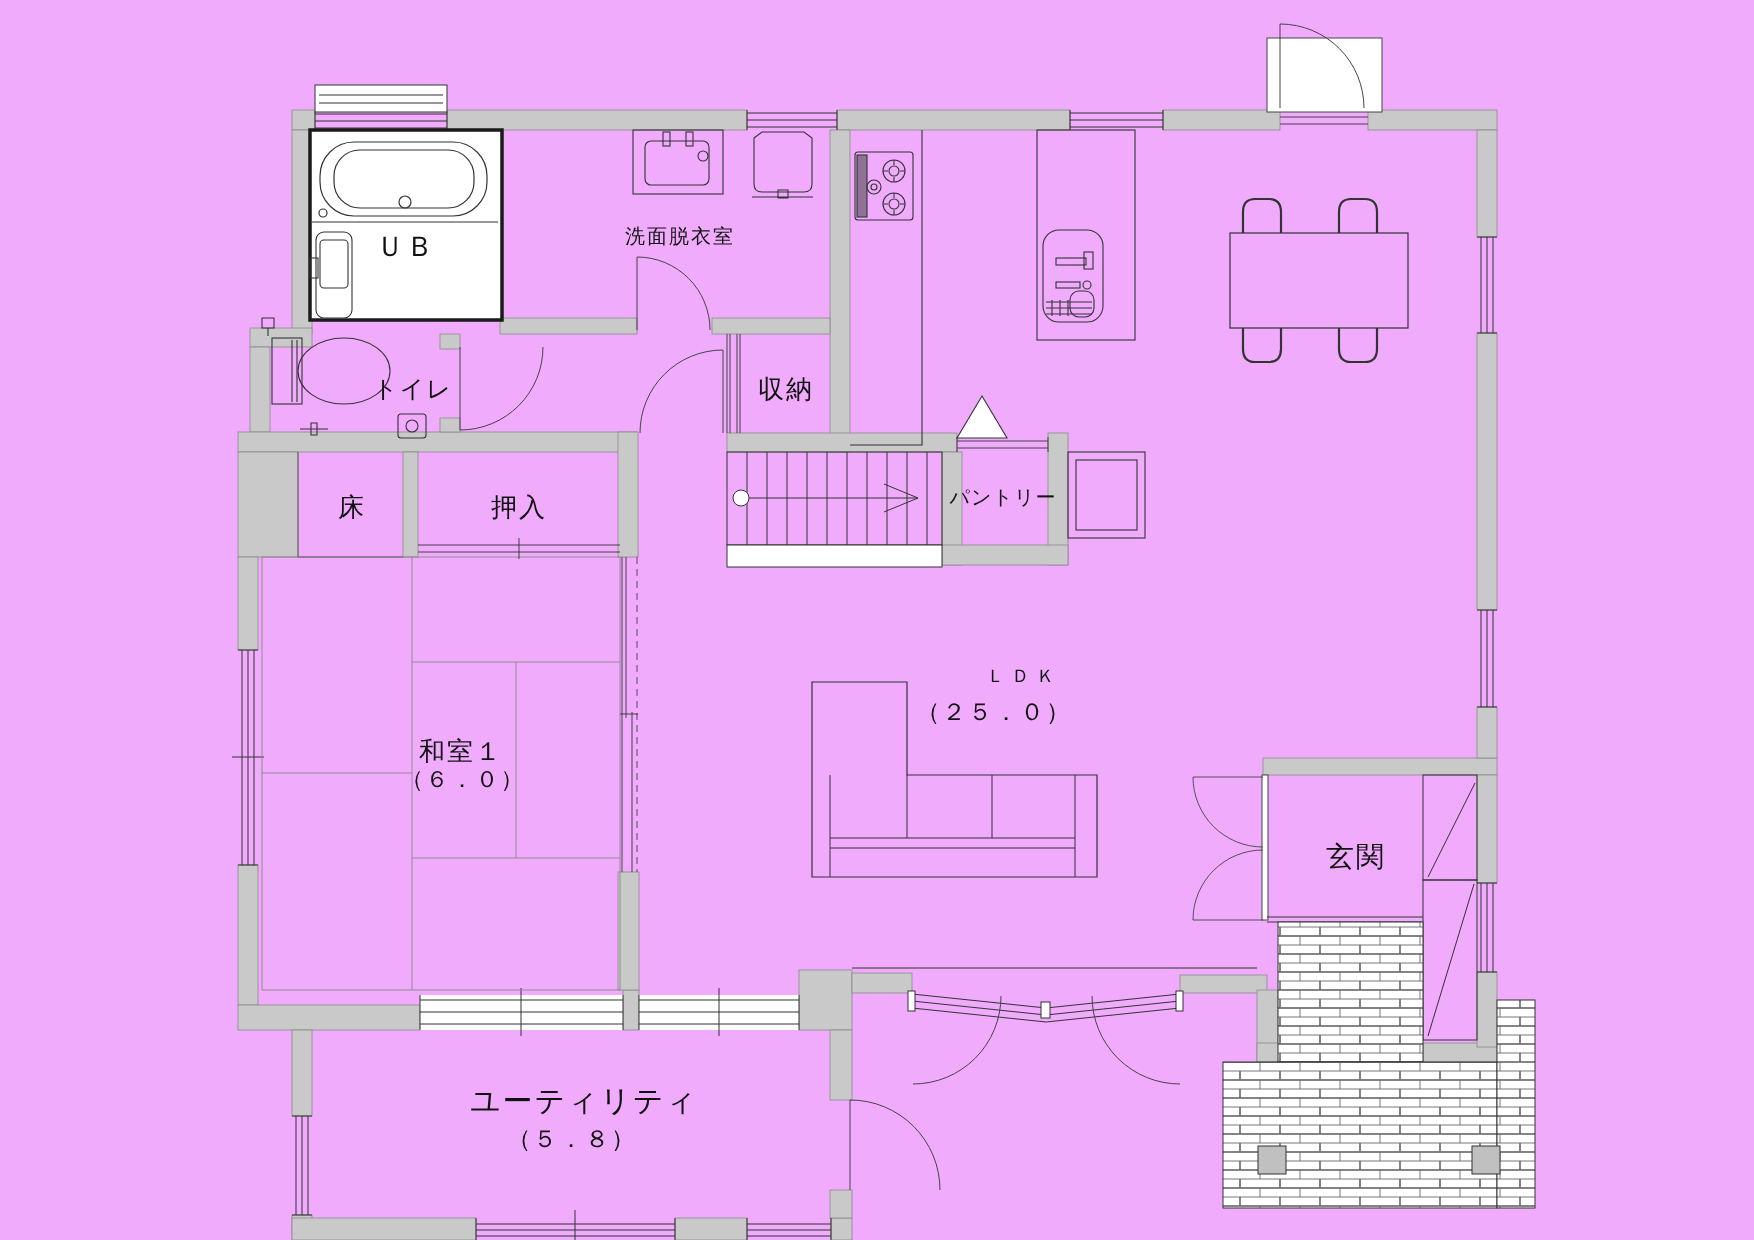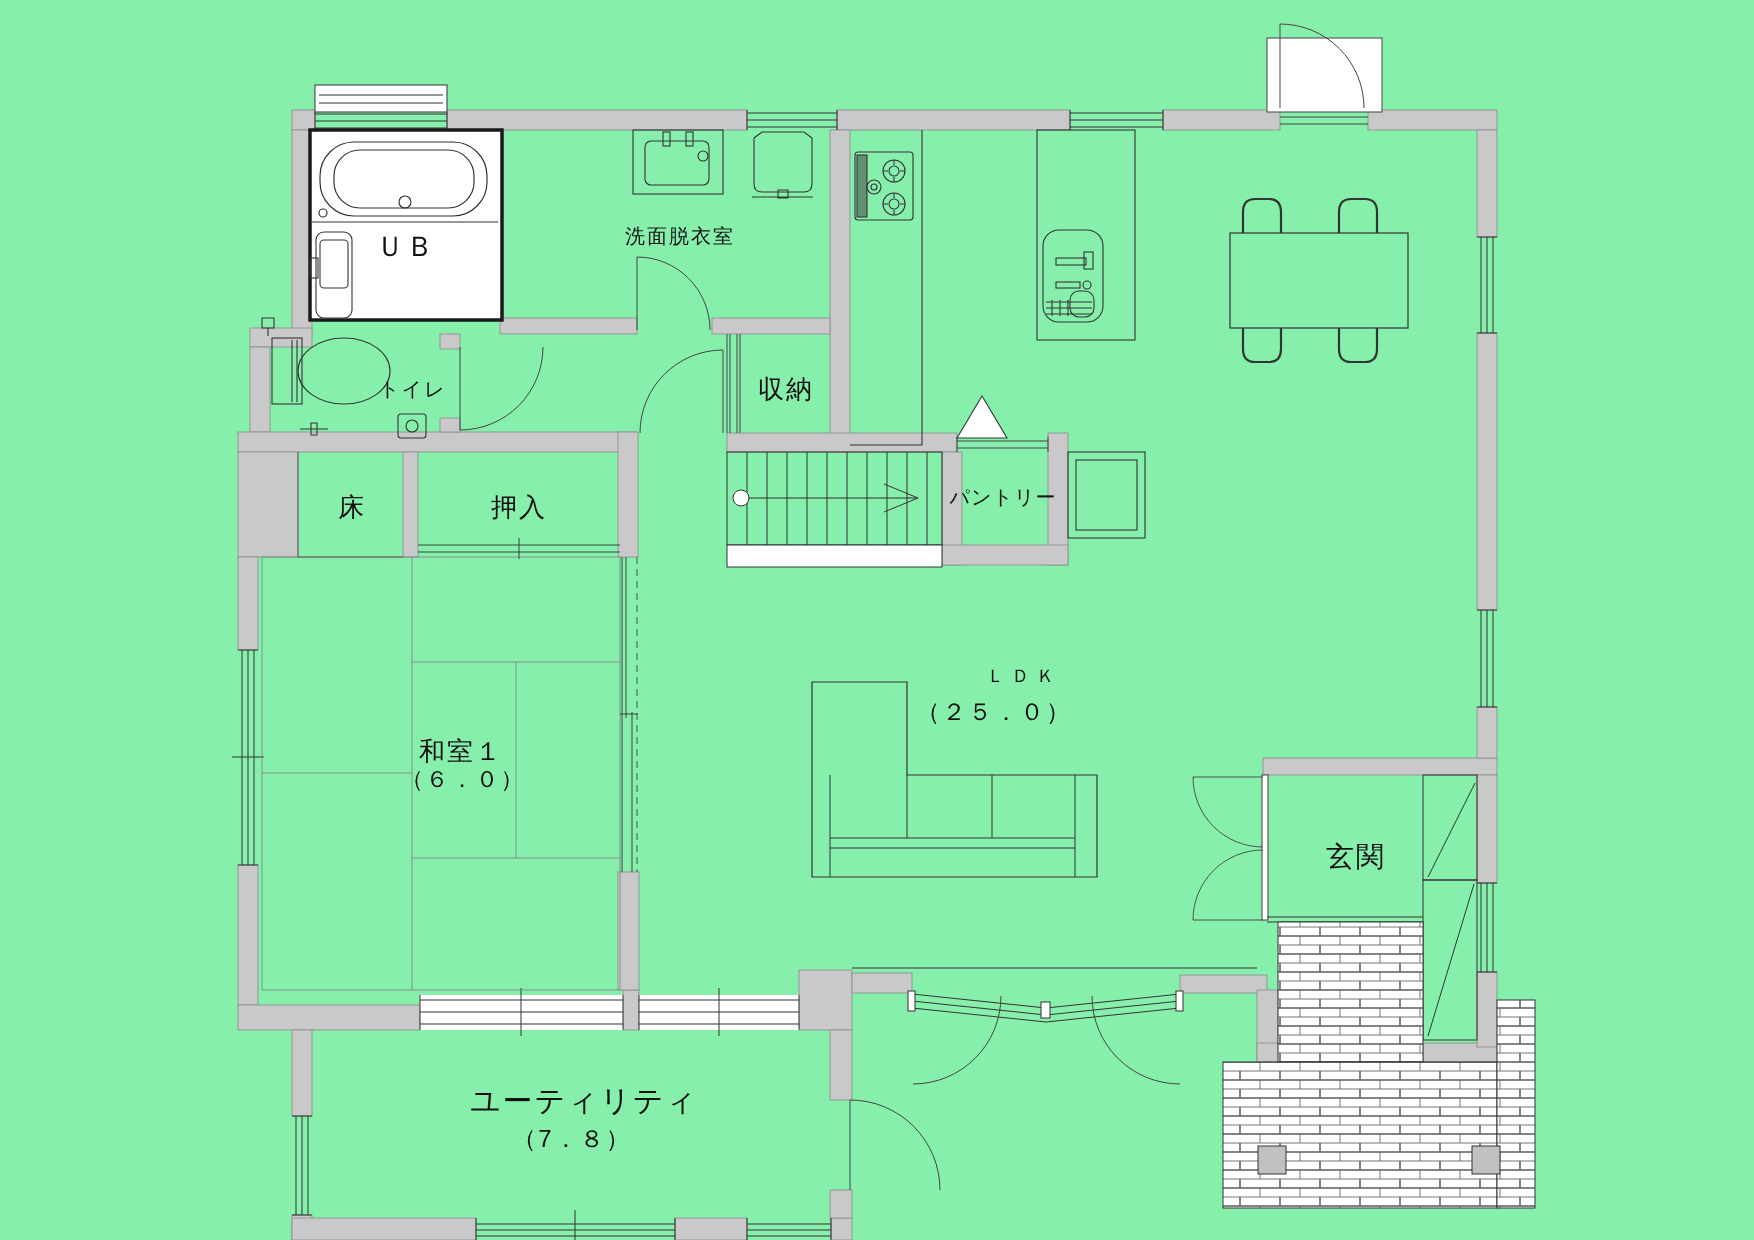--- a/index.html
+++ b/index.html
@@ -1,17 +1,17 @@
 <!DOCTYPE html>
 <html><head>
 <meta charset="utf-8">
 <style>
   html,body{margin:0;padding:0;background:#ffffff;}
   .canvas{
-    position:relative;width:1754px;height:1240px;background:#86efac;
+    position:relative;width:1754px;height:1240px;background:#f0abfc;
     font-family:"Liberation Sans","DejaVu Sans",sans-serif;overflow:hidden;
   }
   .canvas svg{position:absolute;left:0;top:0;}
   .lbl{
     position:absolute;transform:translate(-50%,-50%);
     white-space:nowrap;color:#111;letter-spacing:2px;
   }
 </style>
 </head>
 <body>
@@ -329,26 +329,26 @@
       <rect x="1223" y="1062" width="274" height="146" fill="url(#brick)" stroke="#333"></rect>
       <rect x="1497" y="1000" width="38" height="208" fill="url(#brick)" stroke="#333"></rect>
       <rect x="1258" y="1146" width="28" height="28" fill="#c0c0c0"></rect>
       <rect x="1472" y="1146" width="28" height="28" fill="#c0c0c0"></rect>
     </g>
   </g>
 </svg>
 
 <div class="lbl" style="left:406px;top:247px;font-size:28px;">ＵＢ</div>
 <div class="lbl" style="left:680px;top:236px;font-size:20px;">洗面脱衣室</div>
-<div class="lbl" style="left:413px;top:389px;font-size:20px;text-align:right;">トイレ</div>
+<div class="lbl" style="left:413px;top:389px;font-size:24px;text-align:right;">トイレ</div>
 <div class="lbl" style="left:786px;top:389px;font-size:26px;">収納</div>
 <div class="lbl" style="left:352px;top:507px;font-size:26px;">床</div>
 <div class="lbl" style="left:519px;top:507px;font-size:26px;text-align:center;">押入</div>
 <div class="lbl" style="left:1003px;top:497px;font-size:20px;letter-spacing:1px;">パントリー</div>
 <div class="lbl" style="left:461px;top:751px;font-size:26px;">和室１</div>
 <div class="lbl" style="left:463px;top:779px;font-size:23px;">（６．０）</div>
 <div class="lbl" style="left:1024px;top:676px;font-size:18px;letter-spacing:7px;">ＬＤＫ</div>
 <div class="lbl" style="left:994px;top:712px;font-size:24px;">（２５．０）</div>
 <div class="lbl" style="left:1356px;top:857px;font-size:28px;">玄関</div>
 <div class="lbl" style="left:584px;top:1101px;font-size:30px;">ユーティリティ</div>
-<div class="lbl" style="left:572px;top:1139px;font-size:24px;">（7．８）</div>
+<div class="lbl" style="left:572px;top:1139px;font-size:24px;">（５．８）</div>
 
 </div>
 
 </body></html>

